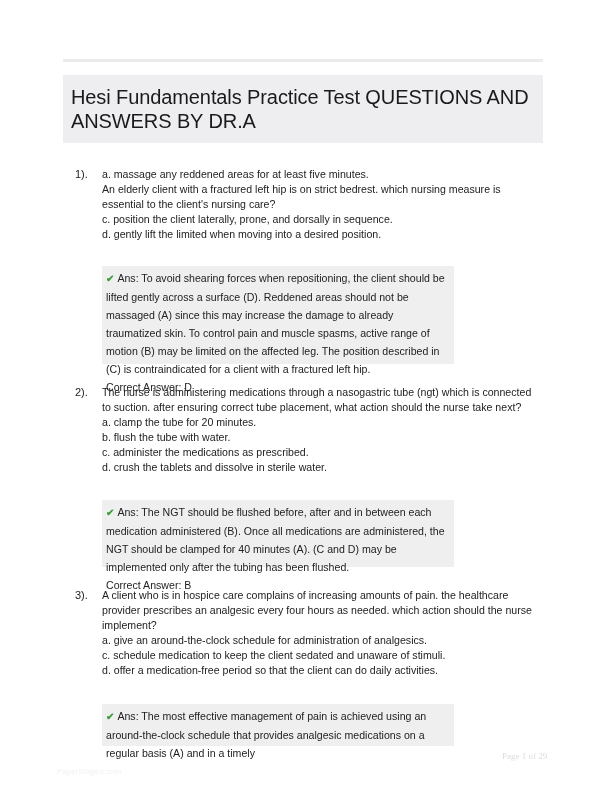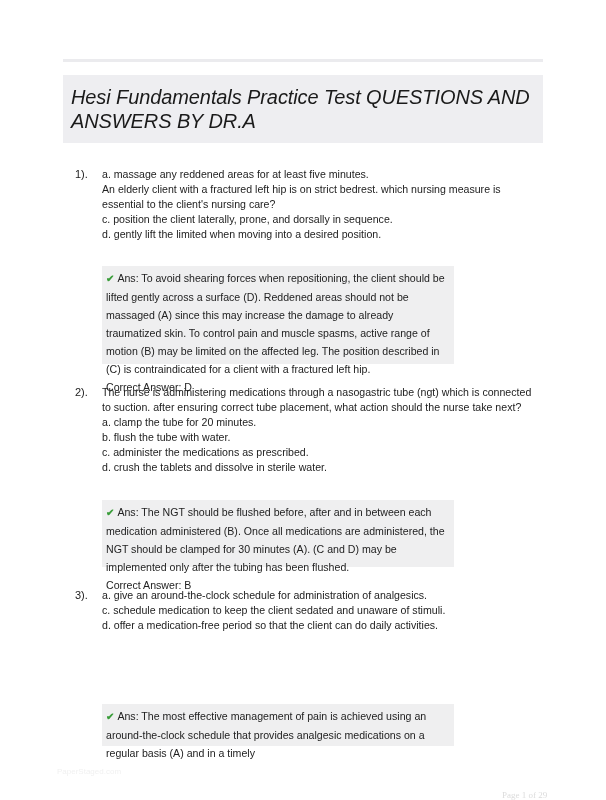--- a/index.html
+++ b/index.html
@@ -33,21 +33,20 @@
       box-sizing: border-box;
       padding: 10px 8px 0 8px;
     }
     .title-box h1 {
       margin: 0;
       font-weight: normal;
       font-size: 20px;
       line-height: 24px;
       color: #1a1a1a;
       letter-spacing: -0.1px;
-      font-style: italic;
     }
     .question {
       position: absolute;
       left: 75px;
       width: 470px;
     }
     .q-num {
       position: absolute;
       left: 0;
       top: 0;
@@ -88,21 +87,21 @@
       position: absolute;
       left: 57px;
       top: 767px;
       font-size: 8px;
       color: #f1f1f1;
       font-family: "Liberation Sans", sans-serif;
     }
     .footer-right {
       position: absolute;
       left: 502px;
-      top: 790px;
+      top: 751px;
       font-size: 9px;
       color: #dcdcdc;
       font-family: "Liberation Serif", serif;
     }
   </style>
 </head>
 <body>
 
 <div class="top-rule"></div>
 
@@ -127,28 +126,29 @@
 <div class="question" style="top:385px;">
   <span class="q-num">2).</span>
   <div class="q-body">
     <p>The nurse is administering medications through a nasogastric tube (ngt) which is connected to suction. after ensuring correct tube placement, what action should the nurse take next?</p>
     <p>a. clamp the tube for 20 minutes.</p>
     <p>b. flush the tube with water.</p>
     <p>c. administer the medications as prescribed.</p>
     <p>d. crush the tablets and dissolve in sterile water.</p>
   </div>
   <div class="ans-box" style="top:115px; height:67px;">
-    <p><span class="check">✔</span><span>Ans: The NGT should be flushed before, after and in between each medication administered (B). Once all medications are administered, the NGT should be clamped for 30 minutes (A). (C and D) may be implemented only after the tubing has been flushed.</span></p>
+    <p><span class="check">✔</span><span>Ans: The NGT should be flushed before, after and in between each medication administered (B). Once all medications are administered, the NGT should be clamped for 40 minutes (A). (C and D) may be implemented only after the tubing has been flushed.</span></p>
     <p>Correct Answer: B</p>
   </div>
 </div>
 
 <div class="question" style="top:588px;">
   <span class="q-num">3).</span>
   <div class="q-body">
+    <p>A client who is in hospice care complains of increasing amounts of pain. the healthcare provider prescribes an analgesic every four hours as needed. which action should the nurse implement?</p>
     <p>a. give an around-the-clock schedule for administration of analgesics.</p>
     <p>c. schedule medication to keep the client sedated and unaware of stimuli.</p>
     <p>d. offer a medication-free period so that the client can do daily activities.</p>
   </div>
   <div class="ans-box" style="top:116px; height:42px;">
     <p><span class="check">✔</span><span>Ans: The most effective management of pain is achieved using an around-the-clock schedule that provides analgesic medications on a regular basis (A) and in a timely</span></p>
   </div>
 </div>
 
 <div class="footer-left">PaperStaged.com</div>

